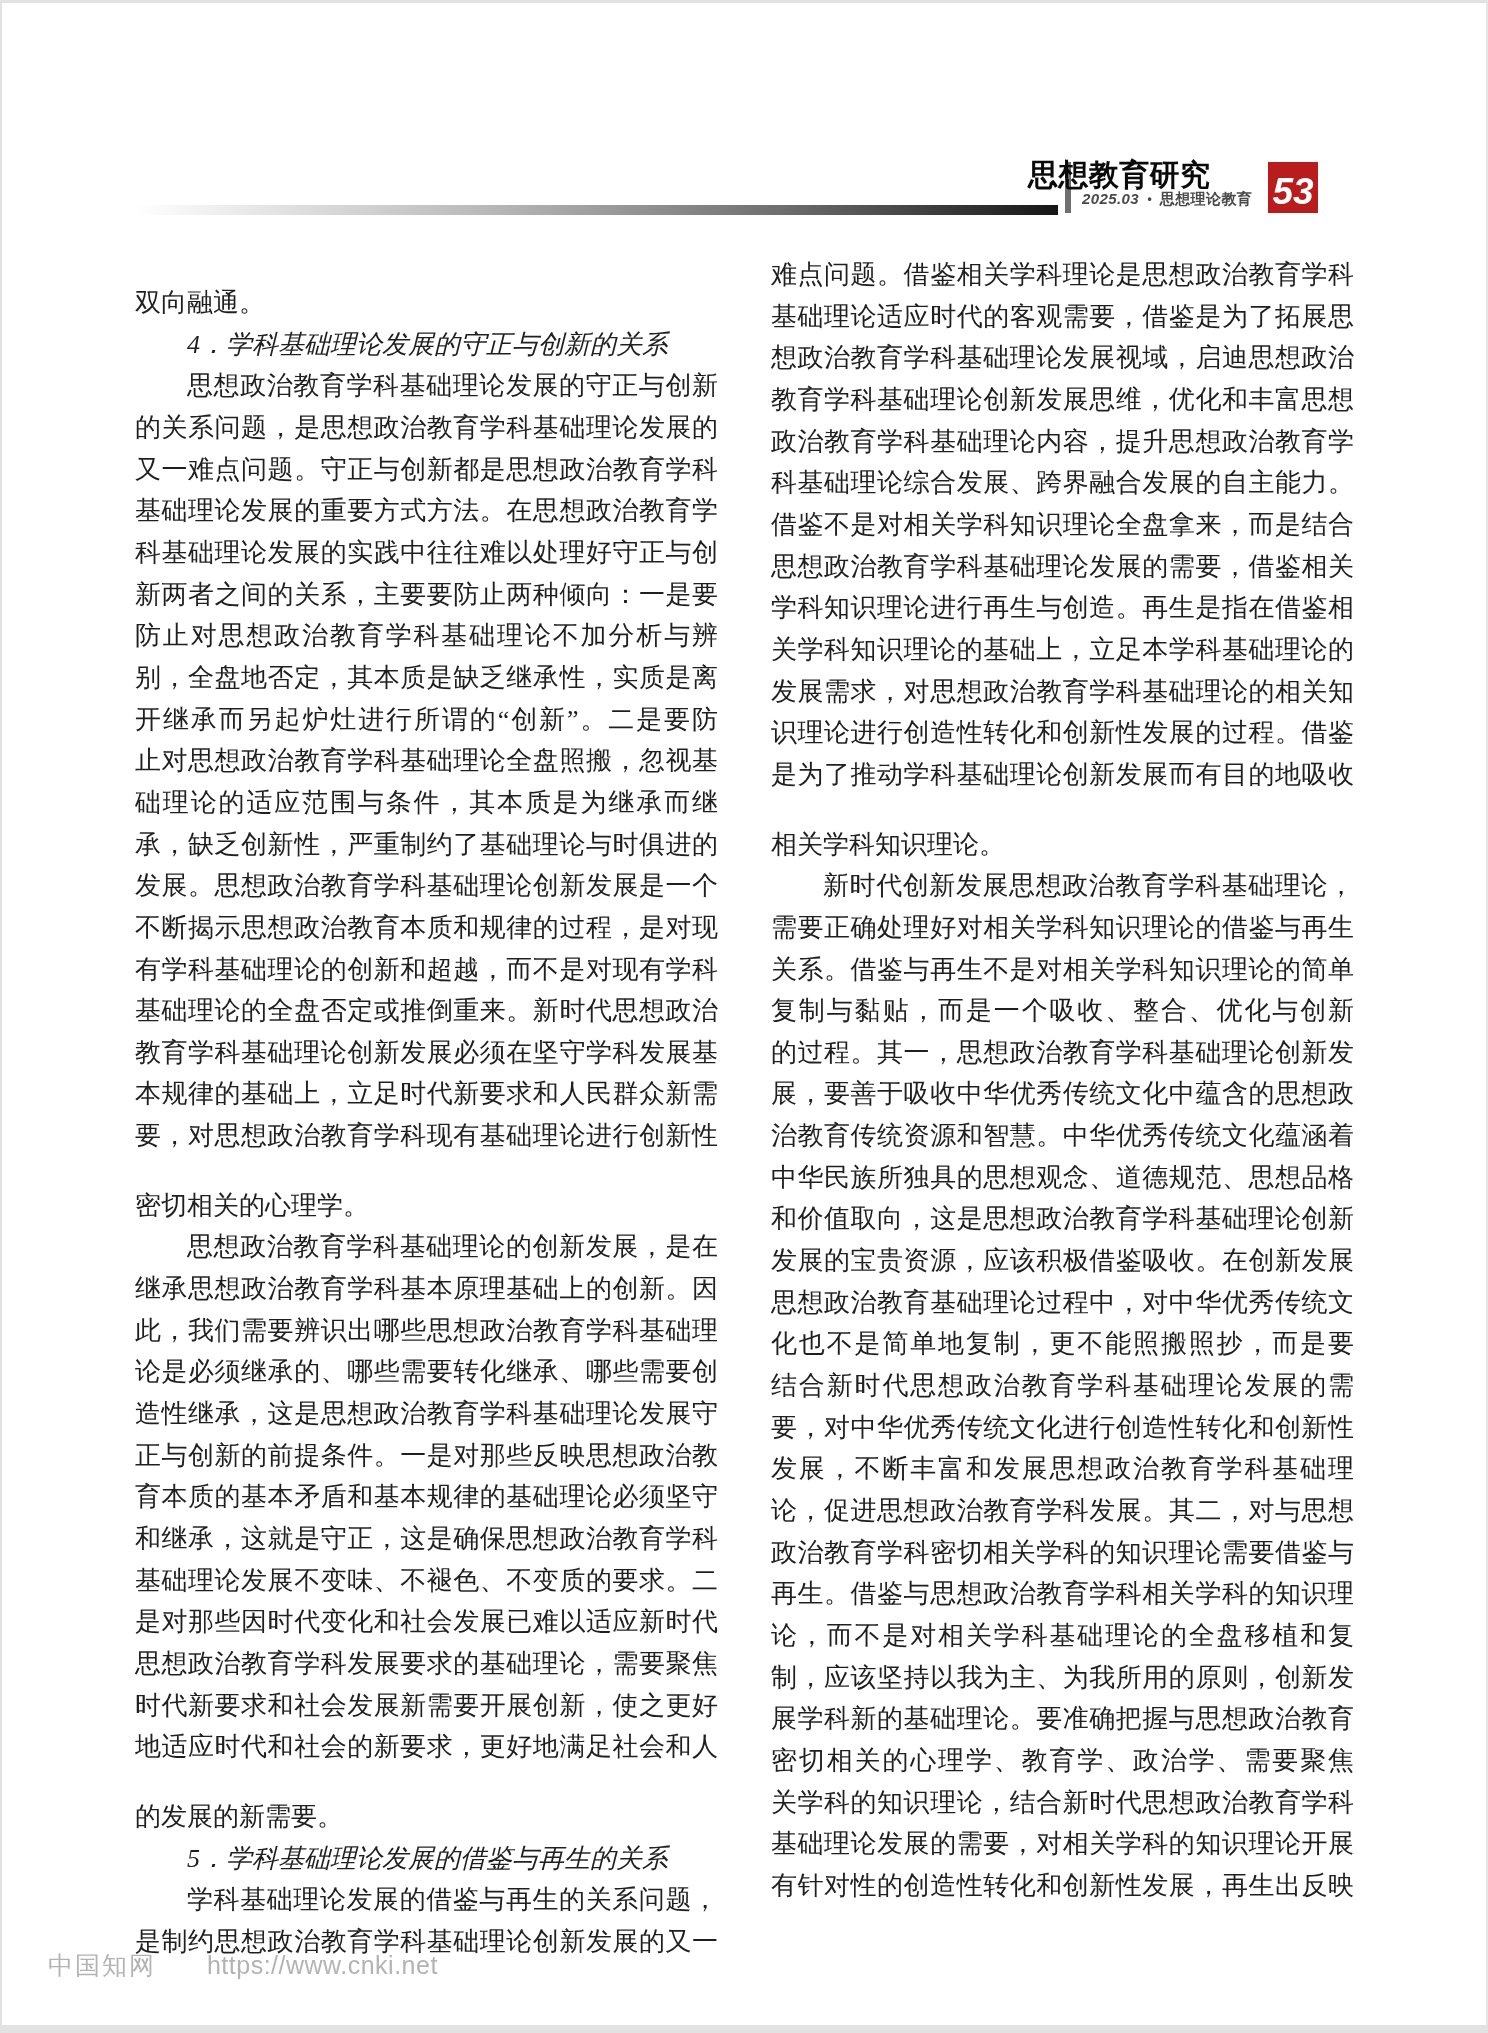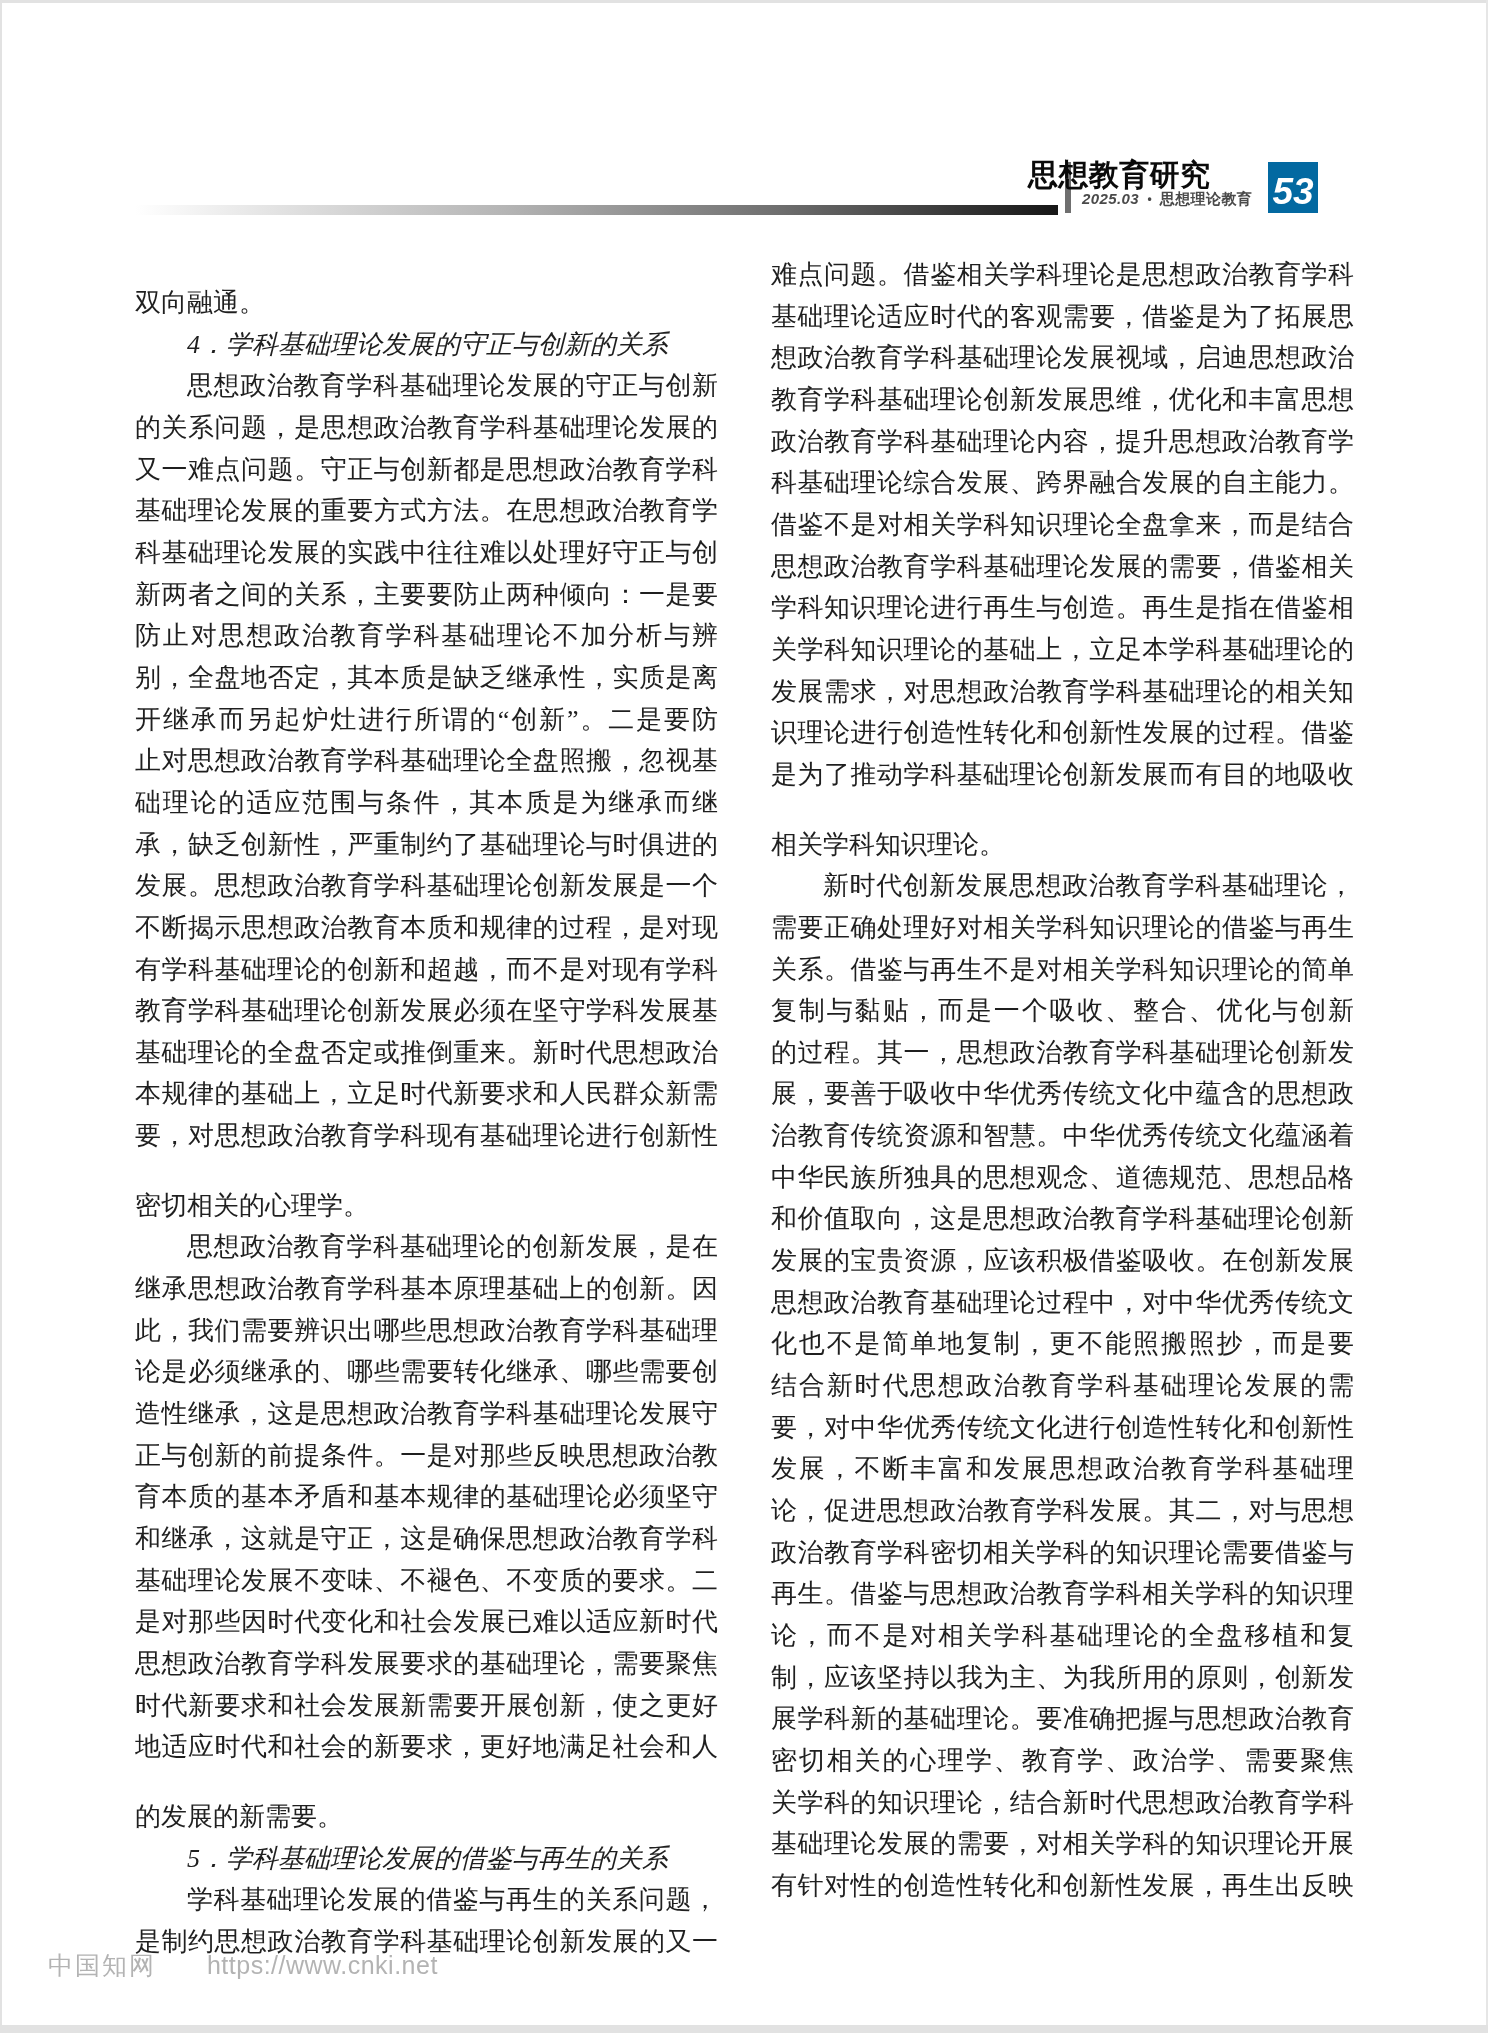--- a/index.html
+++ b/index.html
@@ -28,21 +28,21 @@
   }
   .journal-subtitle{
     position:absolute;left:1082px;top:190px;width:186px;
     font-family:"Liberation Sans","DejaVu Sans",sans-serif;
     font-weight:bold;font-size:15px;line-height:18px;letter-spacing:0.4px;
     color:#4a4a4a;white-space:nowrap;
   }
   .journal-subtitle .issue{font-style:italic;margin-right:4px;}
   .journal-subtitle .bullet{font-size:12px;vertical-align:1px;margin-right:3px;}
   .page-number-box{
-    position:absolute;left:1268px;top:162px;width:50px;height:51px;background:#0369a1;
+    position:absolute;left:1268px;top:162px;width:50px;height:51px;background:#b91c1c;
     display:flex;align-items:flex-end;justify-content:center;
   }
   .page-number-box span{
     font-family:"Liberation Sans","DejaVu Sans",sans-serif;
     font-style:italic;font-weight:bold;font-size:37px;line-height:40px;color:#ffffff;
     padding-bottom:1px;
   }
 
   
   .column{position:absolute;top:254px;width:583px;color:#1f1f1f;}
@@ -99,22 +99,22 @@
     <div class="line">新两者之间的关系，主要要防止两种倾向：一是要</div>
     <div class="line">防止对思想政治教育学科基础理论不加分析与辨</div>
     <div class="line">别，全盘地否定，其本质是缺乏继承性，实质是离</div>
     <div class="line">开继承而另起炉灶进行所谓的“创新”。二是要防</div>
     <div class="line">止对思想政治教育学科基础理论全盘照搬，忽视基</div>
     <div class="line">础理论的适应范围与条件，其本质是为继承而继</div>
     <div class="line">承，缺乏创新性，严重制约了基础理论与时俱进的</div>
     <div class="line">发展。思想政治教育学科基础理论创新发展是一个</div>
     <div class="line">不断揭示思想政治教育本质和规律的过程，是对现</div>
     <div class="line">有学科基础理论的创新和超越，而不是对现有学科</div>
+    <div class="line">基础理论的全盘否定或推倒重来。新时代思想政治</div>
     <div class="line">教育学科基础理论创新发展必须在坚守学科发展基</div>
-    <div class="line">基础理论的全盘否定或推倒重来。新时代思想政治</div>
     <div class="line">本规律的基础上，立足时代新要求和人民群众新需</div>
     <div class="line">要，对思想政治教育学科现有基础理论进行创新性</div>
     <div class="line end">密切相关的心理学。</div>
     <div class="line indent">思想政治教育学科基础理论的创新发展，是在</div>
     <div class="line">继承思想政治教育学科基本原理基础上的创新。因</div>
     <div class="line">此，我们需要辨识出哪些思想政治教育学科基础理</div>
     <div class="line">论是必须继承的、哪些需要转化继承、哪些需要创</div>
     <div class="line">造性继承，这是思想政治教育学科基础理论发展守</div>
     <div class="line">正与创新的前提条件。一是对那些反映思想政治教</div>
     <div class="line">育本质的基本矛盾和基本规律的基础理论必须坚守</div>

